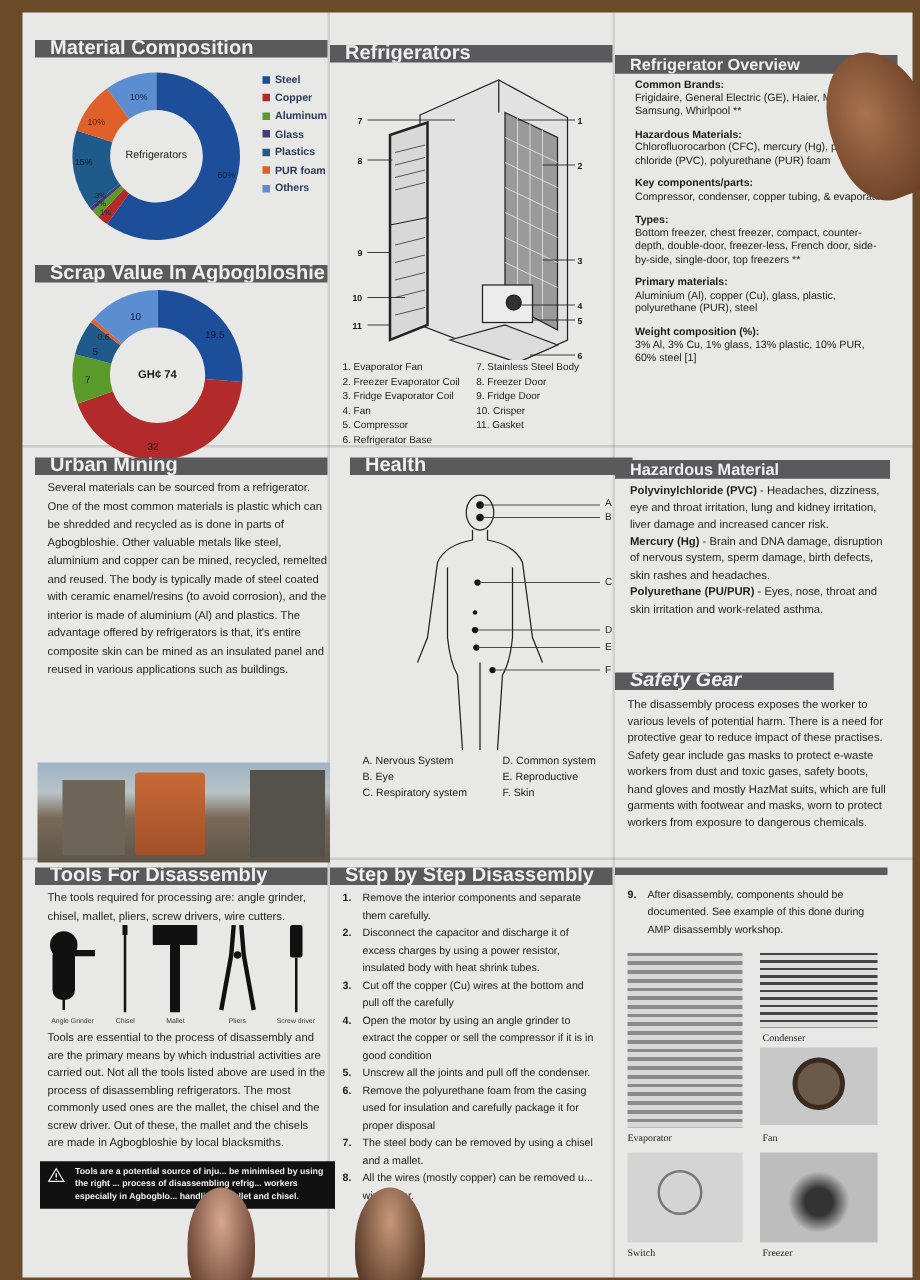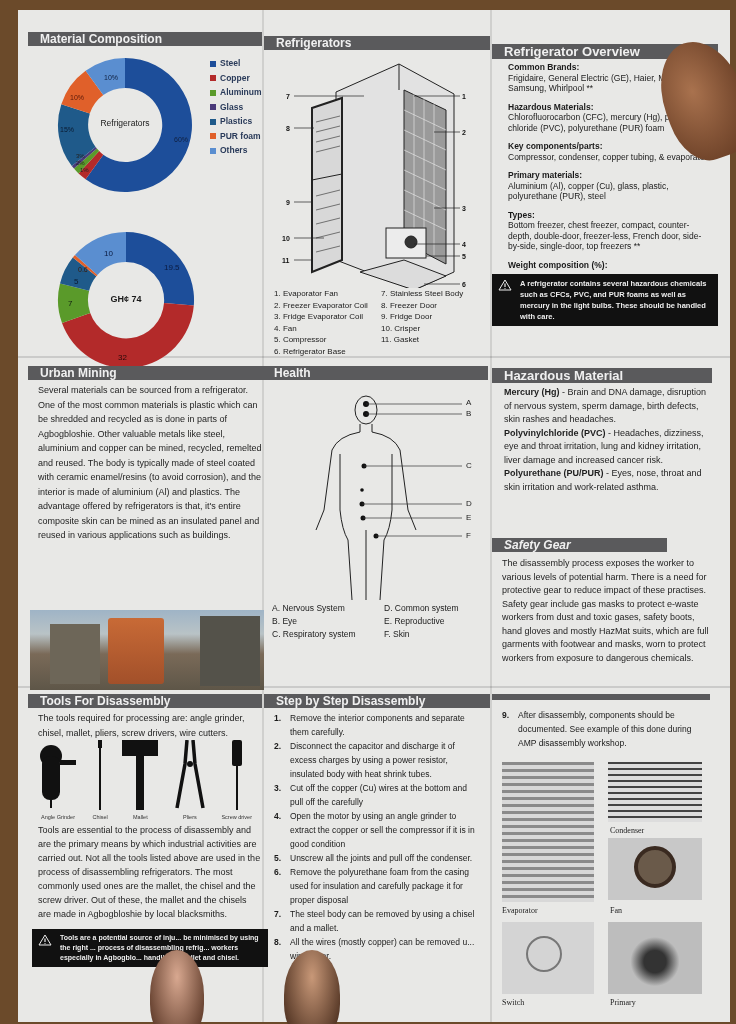--- a/index.html
+++ b/index.html
@@ -2,21 +2,21 @@
 <html><head>
 <meta charset="utf-8">
 <style>
   * { box-sizing: border-box; margin: 0; padding: 0; }
   html, body { width: 736px; height: 1024px; overflow: hidden; }
   body { background: #6b4a2a; font-family: "Liberation Sans", sans-serif; color: #1a1a1a; position: relative; }
   .paper { position: absolute; left: 18px; top: 10px; width: 712px; height: 1012px; background: #e8e8e6; }
   .fold-v { position: absolute; top: 0; bottom: 0; width: 2px; background: rgba(0,0,0,0.10); }
   .fold-h { position: absolute; left: 0; right: 0; height: 2px; background: rgba(0,0,0,0.12); }
   .panel { position: absolute; }
-  .hdr { background: #5a5a5c; color: #f0f0f0; font-weight: bold; font-size: 12px; height: 14px; line-height: 14px; padding-left: 12px; white-space: nowrap; overflow: hidden; }
+  .hdr { background: #5a5a5c; color: #f0f0f0; font-weight: bold; font-size: 16px; height: 14px; line-height: 14px; padding-left: 12px; white-space: nowrap; overflow: hidden; }
   .hdr.big { font-size: 13px; height: 15px; line-height: 15px; }
   .body-txt { font-size: 9px; line-height: 14.5px; padding: 3px 0 0 10px; color: #1e1e1e; }
   .bold { font-weight: bold; }
   .legend { position: absolute; left: 182px; top: 24px; font-size: 8.5px; font-weight: bold; line-height: 14.5px; color: #2a3b5a; }
   .legend .sw { display: inline-block; width: 6px; height: 6px; margin-right: 4px; vertical-align: middle; }
   .donut-wrap { position: absolute; }
   .warn { background: #111; color: #eee; font-size: 7.5px; line-height: 11px; font-weight: bold; padding: 4px 8px 4px 28px; position: relative; }
   .warn .tri { position: absolute; left: 6px; top: 5px; width: 14px; height: 12px; }
   .list-parts { display: grid; grid-template-columns: 1fr 1fr; font-size: 8px; line-height: 11.5px; column-gap: 8px; padding: 0 10px; }
   .steps { font-size: 8.5px; line-height: 14px; padding: 3px 10px 0 10px; }
@@ -72,20 +72,21 @@
     <div class="legend">
       <div><span class="sw" style="background:#1d4e9a"></span><span>Steel</span></div>
       <div><span class="sw" style="background:#b32a2a"></span><span>Copper</span></div>
       <div><span class="sw" style="background:#5a9a2a"></span><span>Aluminum</span></div>
       <div><span class="sw" style="background:#4a3a7a"></span><span>Glass</span></div>
       <div><span class="sw" style="background:#1f5a8a"></span><span>Plastics</span></div>
       <div><span class="sw" style="background:#e0602a"></span><span>PUR foam</span></div>
       <div><span class="sw" style="background:#5a8ed0"></span><span>Others</span></div>
     </div>
 
+    <div class="hdr" style="position:absolute;top:180px;left:0;width:234px;">Scrap Value In Agbogbloshie</div>
 
     <div class="donut-wrap" style="left:28px;top:198px;width:140px;height:140px;">
       <svg width="140" height="140" viewBox="0 0 140 140">
 
         <path d="M70 2 A68 68 0 0 1 137.8 75.6 L108 73.1 A38 38 0 0 0 70 32 Z" fill="#1d4e9a"></path>
         <path d="M137.8 75.6 A68 68 0 0 1 6.0 93.0 L34.2 82.9 A38 38 0 0 0 108 73.1 Z" fill="#b32a2a"></path>
         <path d="M6.0 93.0 A68 68 0 0 1 4.0 53.4 L33.1 60.7 A38 38 0 0 0 34.2 82.9 Z" fill="#5a9a2a"></path>
         <path d="M4.0 53.4 A68 68 0 0 1 16.8 27.6 L40.3 46.3 A38 38 0 0 0 33.1 60.7 Z" fill="#1f5a8a"></path>
         <path d="M16.8 27.6 A68 68 0 0 1 19.0 25.0 L41.5 44.9 A38 38 0 0 0 40.3 46.3 Z" fill="#e0602a"></path>
         <path d="M19.0 25.0 A68 68 0 0 1 70 2 L70 32 A38 38 0 0 0 41.5 44.9 Z" fill="#5a8ed0"></path>
@@ -189,54 +190,47 @@
       </div>
       <div style="margin-bottom:8px">
         <div class="bold">Hazardous Materials:</div>
         <div>Chlorofluorocarbon (CFC), mercury (Hg), polyvinyl chloride (PVC), polyurethane (PUR) foam</div>
       </div>
       <div style="margin-bottom:8px">
         <div class="bold">Key components/parts:</div>
         <div>Compressor, condenser, copper tubing, &amp; evaporator</div>
       </div>
       <div style="margin-bottom:8px">
+        <div class="bold">Types:</div>
+        <div>Bottom freezer, chest freezer, compact, counter-depth, double-door, freezer-less, French door, side-by-side, single-door, top freezers **</div>
+      </div>
+      <div style="margin-bottom:8px">
         <div class="bold">Primary materials:</div>
         <div>Aluminium (Al), copper (Cu), glass, plastic, polyurethane (PUR), steel</div>
       </div>
-      <div style="margin-bottom:8px">
-        <div class="bold">Types:</div>
-        <div>Bottom freezer, chest freezer, compact, counter-depth, double-door, freezer-less, French door, side-by-side, single-door, top freezers **</div>
-      </div>
       <div style="margin-bottom:4px">
         <div class="bold">Weight composition (%):</div>
-      </div>
-    </div>
-    <div class="warn" style="margin:2px 0 0 0;width:226px;">
-      <svg class="tri" viewBox="0 0 14 12">
-        <polygon points="7,1 13,11 1,11" fill="none" stroke="#eee" stroke-width="1"></polygon>
-        <line x1="7" y1="4.5" x2="7" y2="8" stroke="#eee" stroke-width="1.2"></line>
-        <circle cx="7" cy="9.6" r="0.6" fill="#eee"></circle>
-      </svg>
-      <span>A refrigerator contains several hazardous chemicals such as CFCs, PVC, and PUR foams as well as mercury in the light bulbs. These should be handled with care.</span>
+        <div>3% Al, 3% Cu, 1% glass, 13% plastic, 10% PUR, 60% steel [1]</div>
+      </div>
     </div>
   </div>
 
   <div class="panel" style="left:10px;top:356px;width:234px;height:320px;">
     <div class="hdr">Urban Mining</div>
     <div class="body-txt">
       <div>Several materials can be sourced from a refrigerator. One of the most common materials is plastic which can be shredded and recycled as is done in parts of Agbogbloshie. Other valuable metals like steel, aluminium and copper can be mined, recycled, remelted and reused. The body is typically made of steel coated with ceramic enamel/resins (to avoid corrosion), and the interior is made of aluminium (Al) and plastics. The advantage offered by refrigerators is that, it's entire composite skin can be mined as an insulated panel and reused in various applications such as buildings.</div>
     </div>
     <div class="photo" style="left:2px;top:244px;width:234px;height:80px;background:linear-gradient(180deg,#9fb4c6 0%,#b9c3c6 30%,#7a6a58 55%,#5e5648 100%);">
       <div style="position:absolute;left:78px;top:8px;width:56px;height:66px;background:linear-gradient(180deg,#c86a36,#a2502a);border-radius:3px;"></div>
       <div style="position:absolute;left:20px;top:14px;width:50px;height:60px;background:#6d6658;"></div>
       <div style="position:absolute;left:170px;top:6px;width:60px;height:70px;background:#54524a;"></div>
     </div>
   </div>
 
-  <div class="panel" style="left:244px;top:356px;width:226px;height:320px;">
+  <div class="panel" style="left:262px;top:356px;width:226px;height:320px;">
     <div class="hdr">Health</div>
     <div style="position:relative;height:222px;">
       <svg width="226" height="222" viewBox="0 0 226 222">
         <g stroke="#222" stroke-width="1" fill="none">
           <ellipse cx="104" cy="30" rx="11" ry="14"></ellipse>
           <path d="M98 44 L98 52 Q76 56 70 70 L62 130 L54 150 M110 44 L110 52 Q132 56 138 70 L146 130 L154 150"></path>
           <path d="M78 74 L78 130 Q80 150 86 160 L90 220 M130 74 L130 130 Q128 150 122 160 L118 220"></path>
           <path d="M104 150 L104 220"></path>
         </g>
         <g fill="#111">
@@ -270,22 +264,22 @@
       <div>B. Eye</div>
       <div>E. Reproductive</div>
       <div>C. Respiratory system</div>
       <div>F. Skin</div>
     </div>
   </div>
 
   <div class="panel" style="left:474px;top:358px;width:220px;height:320px;">
     <div class="hdr big">Hazardous Material</div>
     <div class="body-txt" style="padding-left:12px;line-height:13.5px;">
+      <div><span class="bold">Polyvinylchloride (PVC)</span><span> - Headaches, dizziness, eye and throat irritation, lung and kidney irritation, liver damage and increased cancer risk.</span></div>
       <div><span class="bold">Mercury (Hg)</span><span> - Brain and DNA damage, disruption of nervous system, sperm damage, birth defects, skin rashes and headaches.</span></div>
-      <div><span class="bold">Polyvinylchloride (PVC)</span><span> - Headaches, dizziness, eye and throat irritation, lung and kidney irritation, liver damage and increased cancer risk.</span></div>
       <div><span class="bold">Polyurethane (PU/PUR)</span><span> - Eyes, nose, throat and skin irritation and work-related asthma.</span></div>
     </div>
     <div class="hdr" style="position:absolute;top:170px;left:0;width:175px;font-style:italic;">Safety Gear</div>
     <div class="body-txt" style="position:absolute;top:186px;left:0;width:220px;padding-left:10px;line-height:13.5px;">The disassembly process exposes the worker to various levels of potential harm. There is a need for protective gear to reduce impact of these practises. Safety gear include gas masks to protect e-waste workers from dust and toxic gases, safety boots, hand gloves and mostly HazMat suits, which are full garments with footwear and masks, worn to protect workers from exposure to dangerous chemicals.</div>
   </div>
 
   <div class="panel" style="left:10px;top:684px;width:234px;height:326px;">
     <div class="hdr">Tools For Disassembly</div>
     <div class="body-txt">The tools required for processing are: angle grinder, chisel, mallet, pliers, screw drivers, wire cutters.</div>
     <div class="tools-row">
@@ -390,20 +384,20 @@
     <div class="cap" style="left:118px;top:132px;">Condenser</div>
     <div class="photo" style="left:116px;top:144px;width:94px;height:62px;background:#c8c8c8;">
       <div style="position:absolute;left:26px;top:8px;width:42px;height:42px;border-radius:50%;background:#6a5a4a;border:4px solid #3a2a20;"></div>
     </div>
     <div class="cap" style="left:118px;top:212px;">Fan</div>
     <div class="photo" style="left:10px;top:228px;width:92px;height:72px;background:#d4d4d4;">
       <div style="position:absolute;left:24px;top:14px;width:36px;height:36px;border-radius:50%;border:2px solid #777;"></div>
     </div>
     <div class="cap" style="left:10px;top:304px;">Switch</div>
     <div class="photo" style="left:116px;top:228px;width:94px;height:72px;background:radial-gradient(circle at 50% 55%,#333 0 18%,#bdbdbd 40%);"></div>
-    <div class="cap" style="left:118px;top:304px;">Primary</div>
+    <div class="cap" style="left:118px;top:304px;">Freezer</div>
   </div>
 
 </div>
 
 <div class="finger" style="left:664px;top:40px;width:80px;height:120px;background:radial-gradient(ellipse at 40% 40%,#a9724e,#5a321c);transform:rotate(-20deg);"></div>
 <div class="finger" style="left:150px;top:950px;width:54px;height:90px;background:radial-gradient(ellipse at 50% 30%,#d8a890,#4a2818);"></div>
 <div class="finger" style="left:284px;top:950px;width:56px;height:90px;background:radial-gradient(ellipse at 50% 30%,#c89878,#3a2012);"></div>
 
 </body></html>

